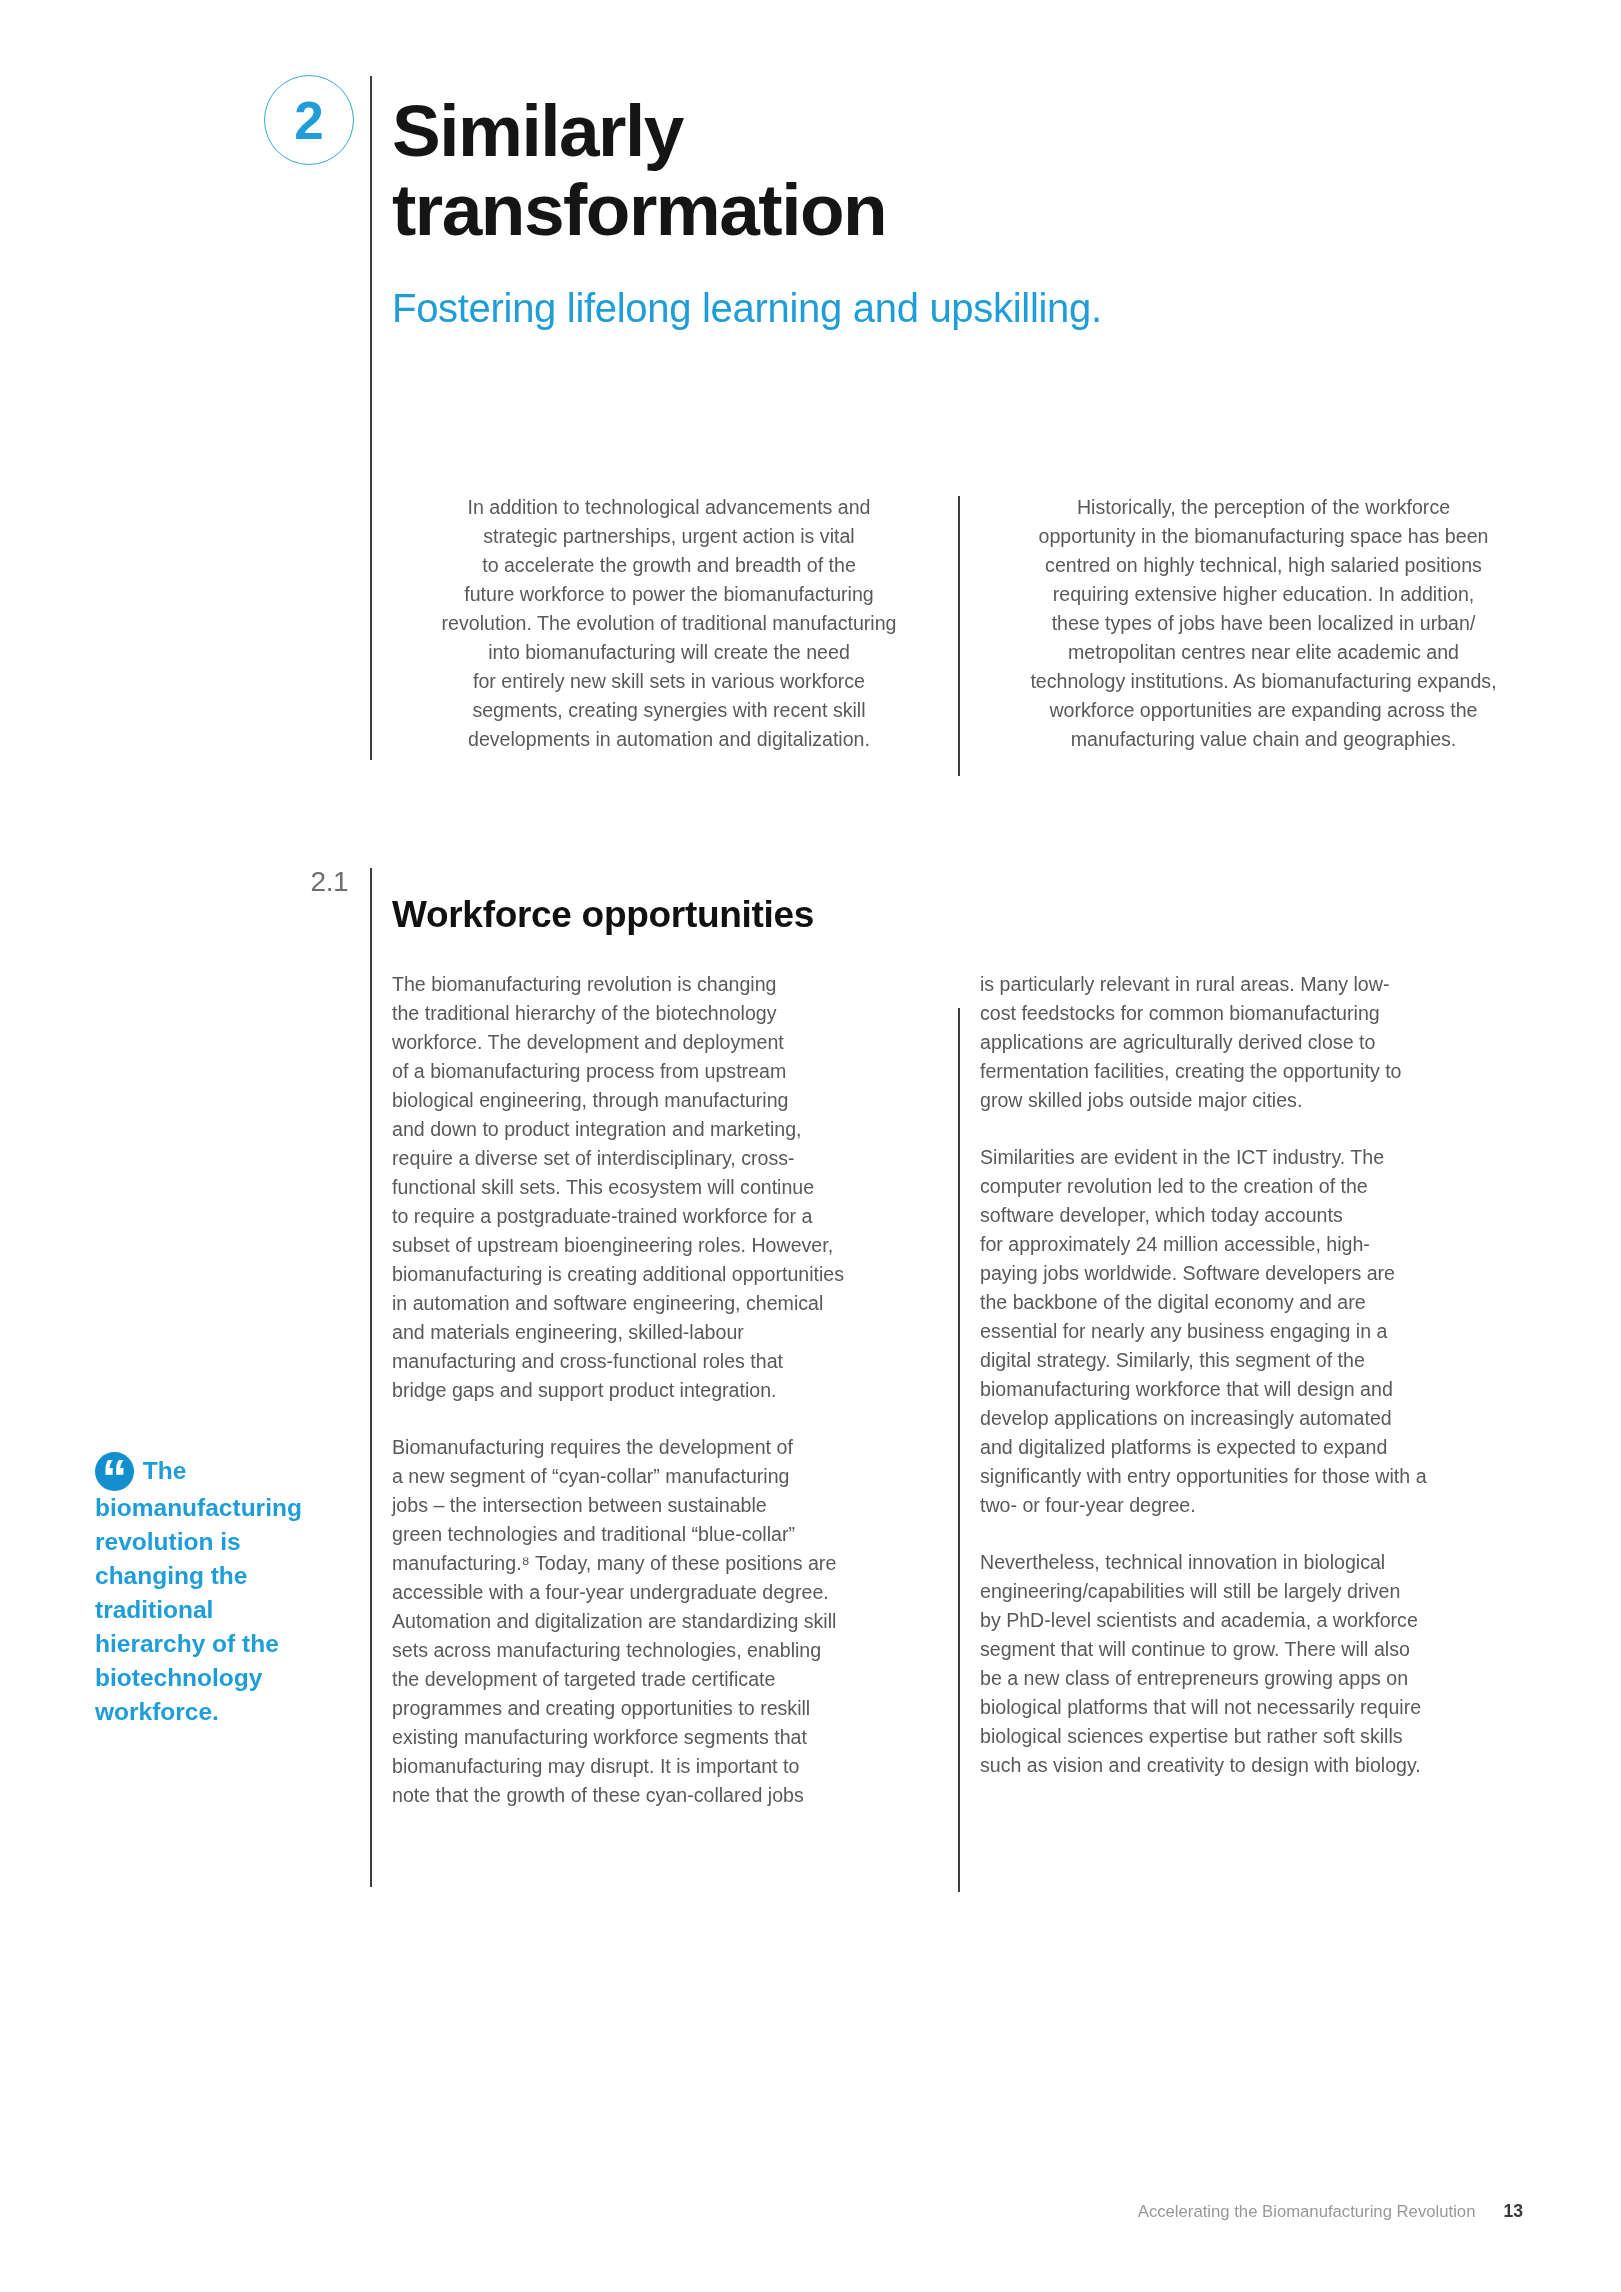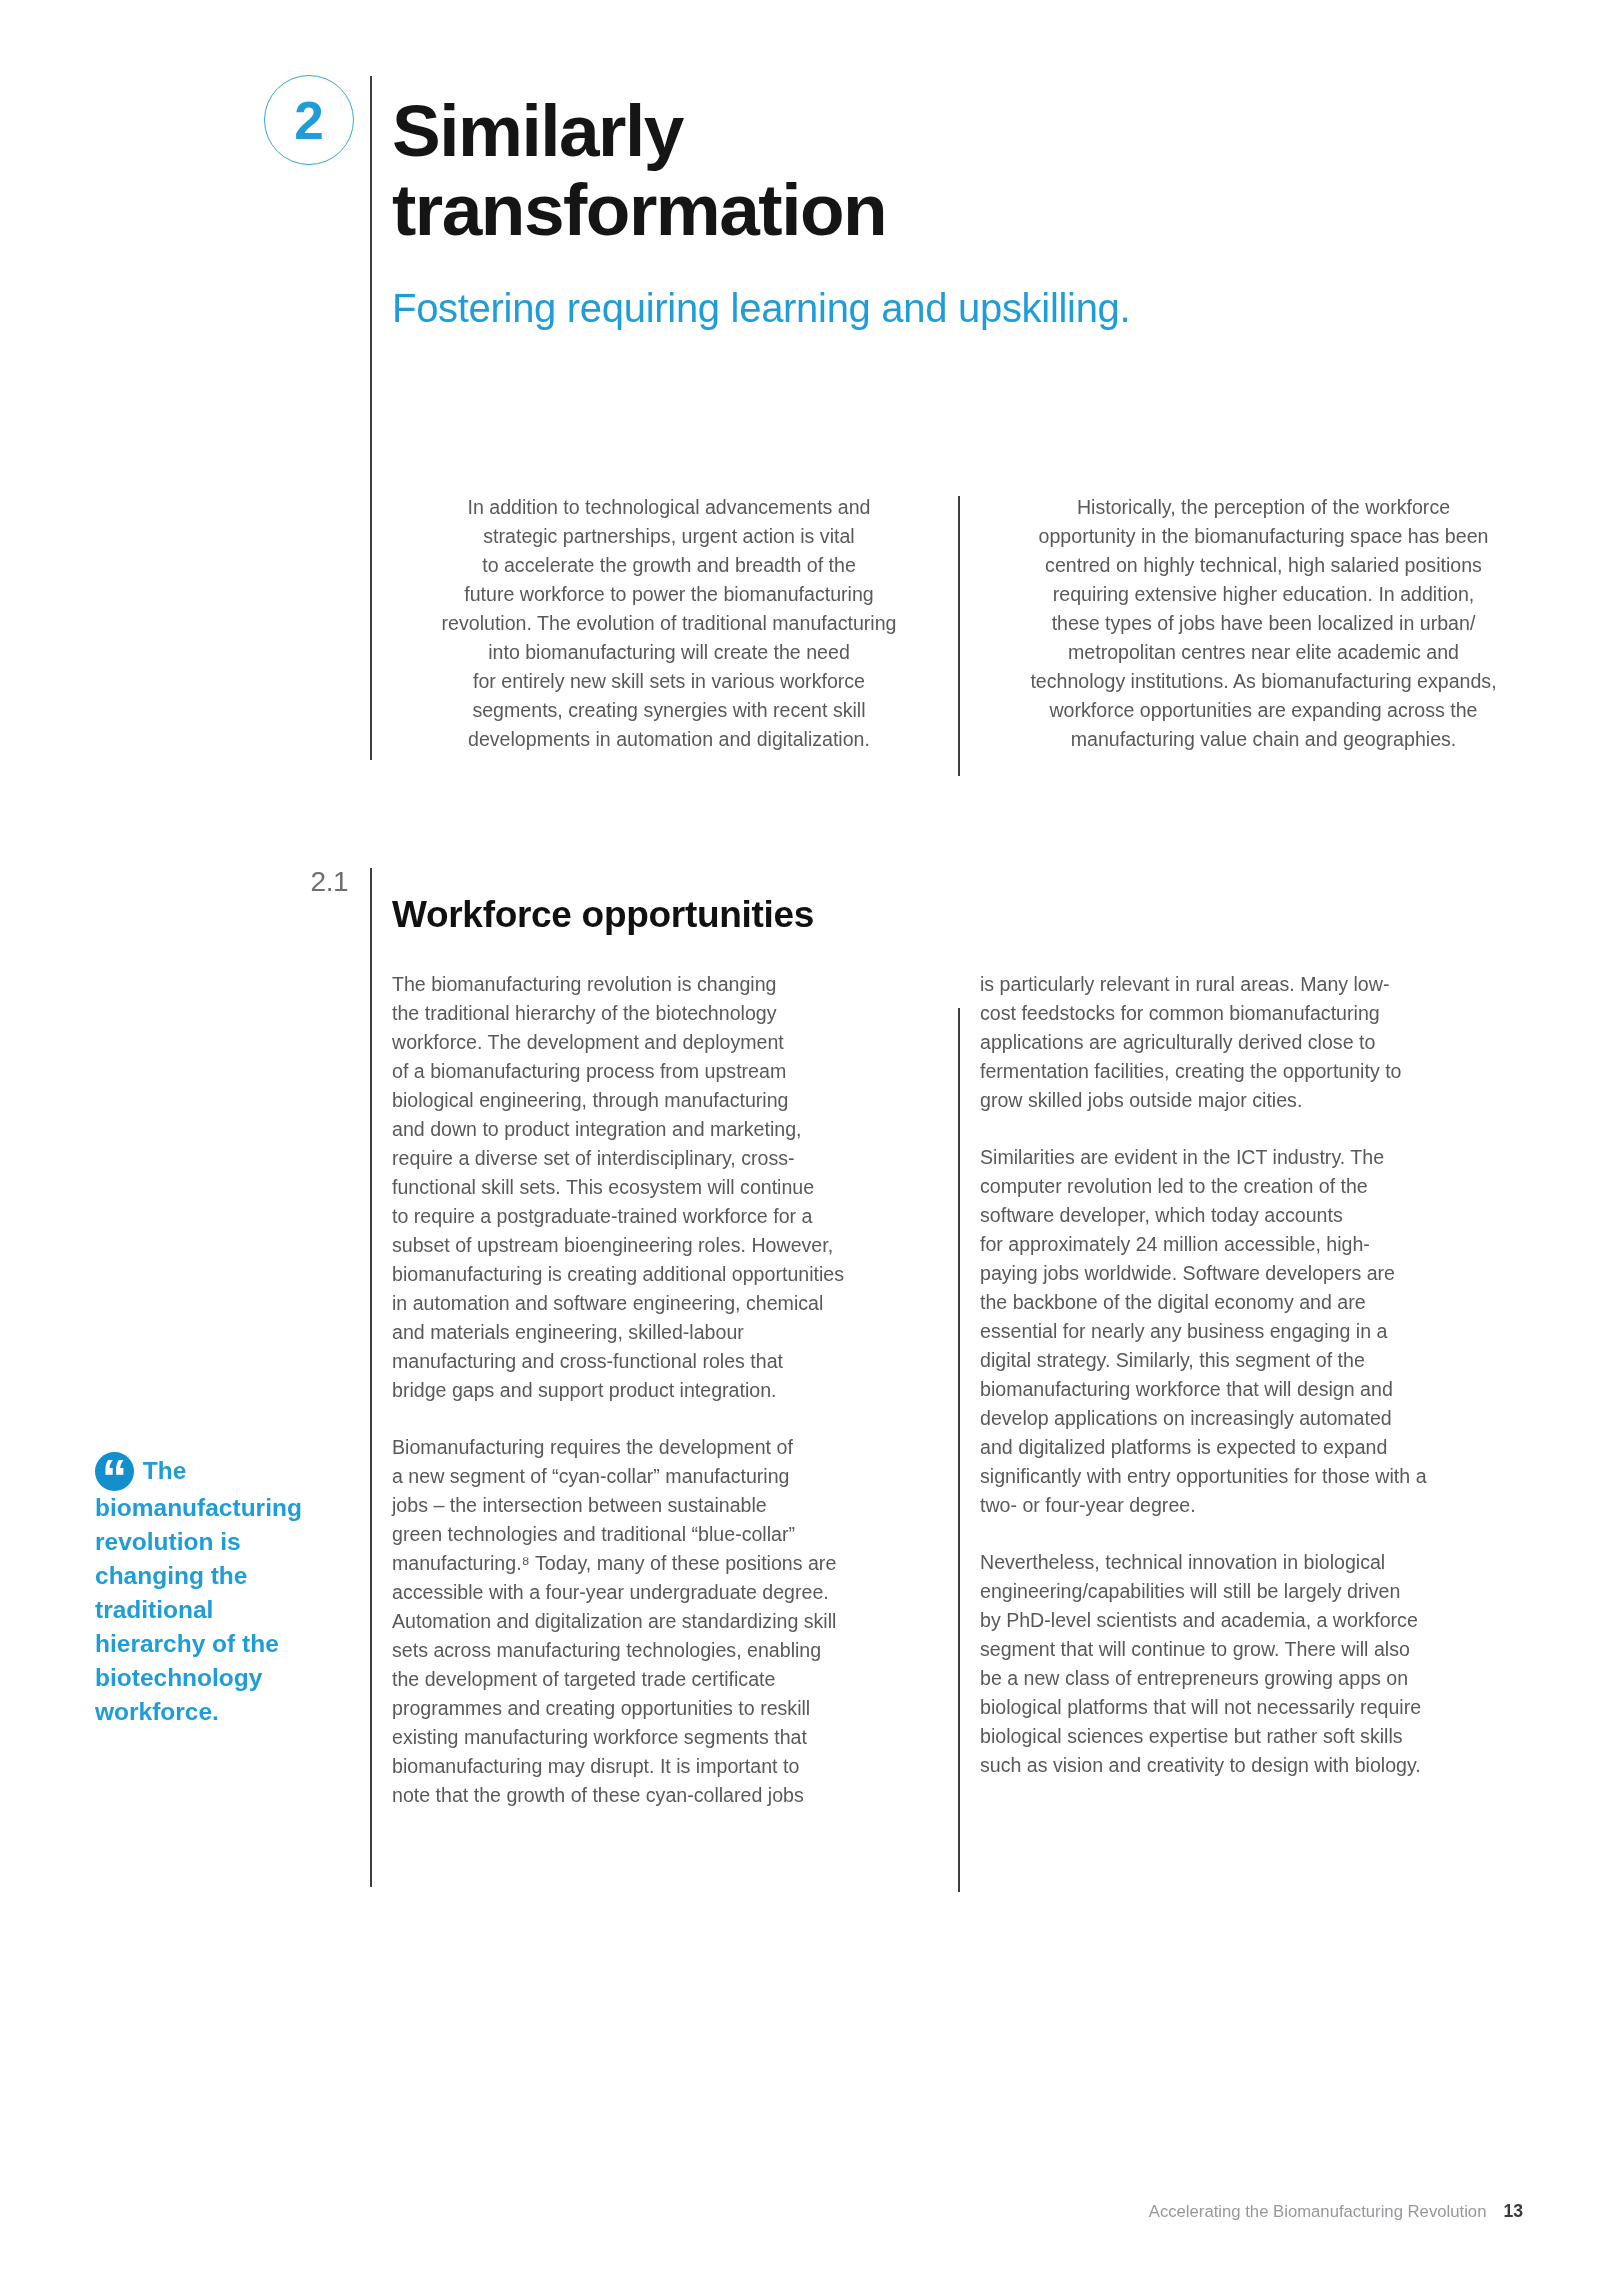--- a/index.html
+++ b/index.html
@@ -76,37 +76,37 @@
     overflow:hidden;
   }
   .quote-icon .glyph{
     font-size:51px;line-height:39px;font-weight:700;
     transform:translateY(6.9px);
   }
 
   
   .footer{
     position:absolute;right:98px;top:2201px;
-    display:flex;align-items:baseline;gap:17px;margin-left:40px;
+    display:flex;align-items:baseline;gap:28px;margin-left:40px;
   }
   .footer-label{font-size:16.7px;color:#97989b;}
   .footer-page{font-size:17.6px;font-weight:700;color:#39393b;}
 </style>
 </head>
 <body>
 
 <div class="page">
 
   <div class="chapter-badge">
     <span>2</span>
   </div>
   <div class="rule rule-header"></div>
   <h1 class="page-title pre">Similarly
 transformation</h1>
-  <div class="page-subtitle">Fostering requiring learning and upskilling.</div>
+  <div class="page-subtitle">Fostering lifelong learning and upskilling.</div>
 
   <div class="intro-col intro-left pre">In addition to technological advancements and
 strategic partnerships, urgent action is vital
 to accelerate the growth and breadth of the
 future workforce to power the biomanufacturing
 revolution. The evolution of traditional manufacturing
 into biomanufacturing will create the need
 for entirely new skill sets in various workforce
 segments, creating synergies with recent skill
 developments in automation and digitalization.</div>

